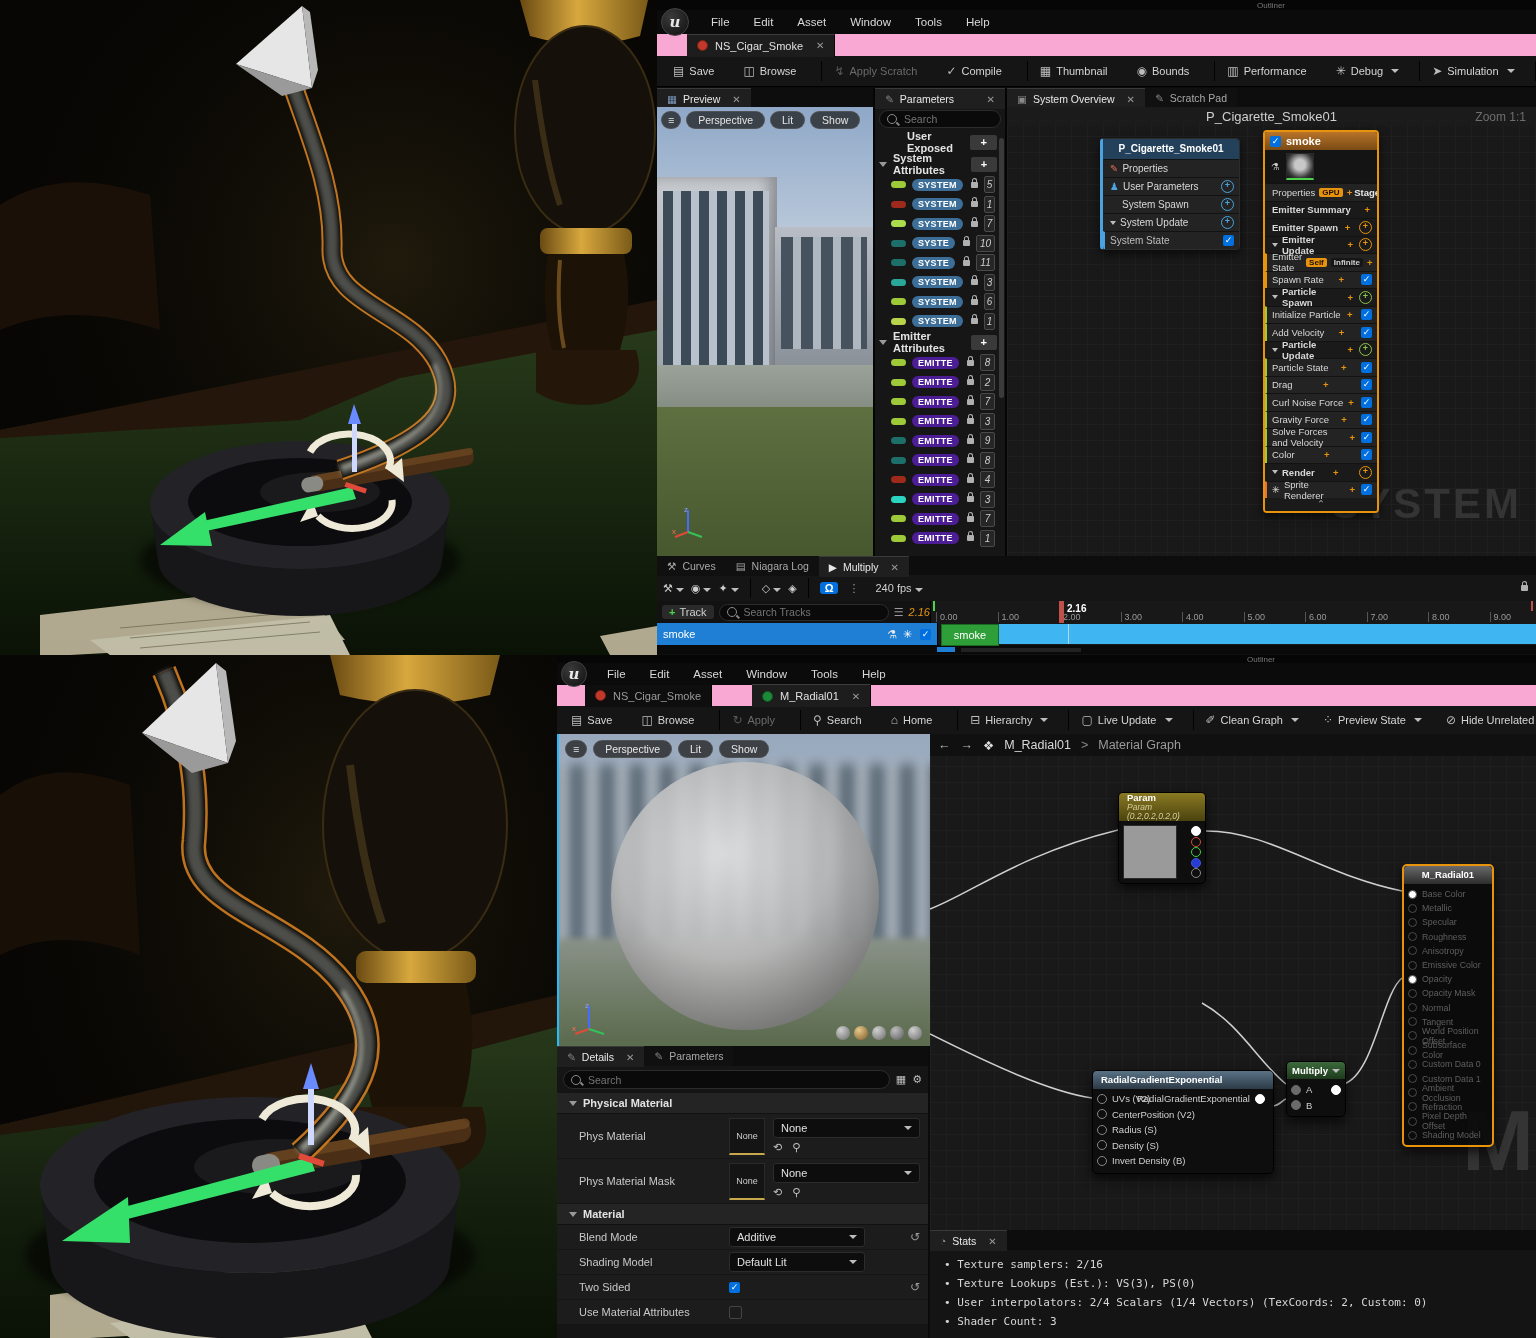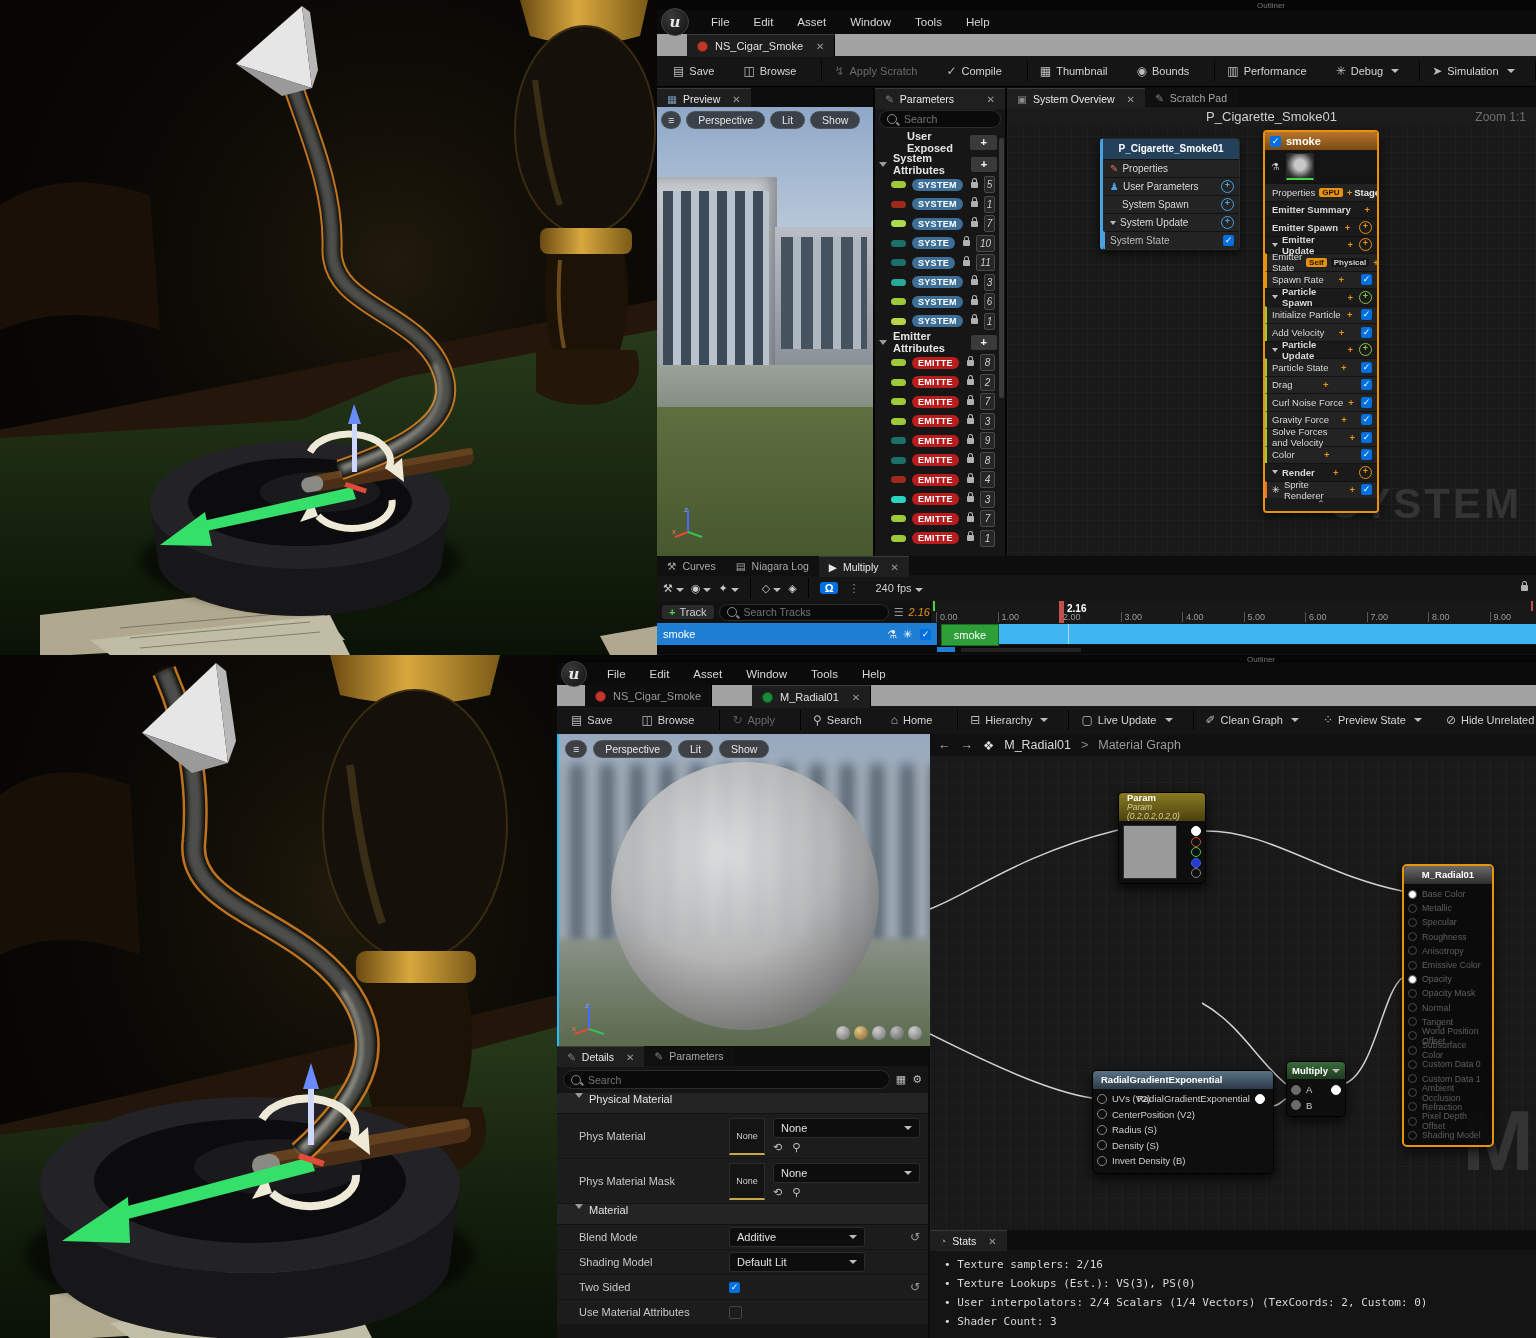--- a/index.html
+++ b/index.html
@@ -6,21 +6,21 @@
   #root{position:relative;width:1536px;height:1338px;background:#000;overflow:hidden;
         font-family:"Liberation Sans","DejaVu Sans",sans-serif;color:#cfcfcf;font-size:11px;}
   .abs{position:absolute;}
   
   .strip{background:#060606;color:#9a9a9a;font-size:10px;display:flex;align-items:center;}
   .menubar{background:#0b0b0b;display:flex;align-items:center;gap:0;}
   .menu-item{padding:0 12px;color:#d8d8d8;font-size:11.5px;height:100%;display:flex;align-items:center;cursor:default;}
   .logo{width:26px;height:26px;border-radius:50%;background:radial-gradient(circle at 35% 30%,#3a3a3a,#101010);
         border:1px solid #444;color:#e8e8e8;display:flex;align-items:center;justify-content:center;
         font-family:"DejaVu Serif",serif;font-style:italic;font-weight:bold;font-size:15px;}
-  .tabrow{background:#a3a3a3;display:flex;align-items:flex-start;}
+  .tabrow{background:#f9a8d4;display:flex;align-items:center;}
   .tab{background:#1d1d1d;border-top:1px solid #3d3d3d;border-right:1px solid #000;height:22px;display:flex;
        align-items:center;gap:7px;padding:0 10px;font-size:11px;color:#e0e0e0;}
   .tab.inactive{background:#0e0e0e;border-top:none;color:#9a9a9a;}
   .dot{width:9px;height:9px;border-radius:50%;display:inline-block;}
   .xbtn{color:#9a9a9a;font-size:10px;margin-left:6px;}
   .toolbar{background:#151515;display:flex;align-items:center;border-bottom:1px solid #000;}
   .toolbtn{display:flex;align-items:center;gap:5px;padding:0 8px;height:26px;color:#d5d5d5;white-space:nowrap;}
   .toolbtn .ticon{font-size:12px;color:#bdbdbd;}
   .toolbtn.dim{color:#6a6a6a;} .toolbtn.dim .ticon{color:#5a5a5a;}
   .tb-div{width:1px;height:20px;background:#020202;margin:0 4px;}
@@ -33,21 +33,21 @@
   .searchbox{background:#0a0a0a;border:1px solid #2c2c2c;border-radius:10px;display:flex;align-items:center;
              gap:5px;padding:0 7px;color:#6f6f6f;}
   .searchbox input{background:transparent;border:none;outline:none;color:#bdbdbd;font-size:10.5px;width:100%;}
   .mag{width:8px;height:8px;border:1.5px solid #8a8a8a;border-radius:50%;position:relative;flex:none;}
   .mag::after{content:"";position:absolute;width:4px;height:1.5px;background:#8a8a8a;transform:rotate(45deg);
               right:-4px;bottom:-1px;}
   
   .prow{display:flex;align-items:center;height:19.5px;padding-left:16px;gap:6px;}
   .pdot{width:15px;height:7px;border-radius:4px;flex:none;}
   .pill{font-size:9px;font-weight:bold;color:#fff;padding:1px 6px;border-radius:8px;background:#3c6e97;letter-spacing:.3px;}
-  .pill.em{background:#b91c1c;border-radius:6px;}
+  .pill.em{background:#4c1d95;border-radius:6px;}
   .lock{width:7px;height:6px;background:#b0b0b0;border-radius:1px;position:relative;margin-left:2px;flex:none;}
   .lock::before{content:"";position:absolute;top:-4px;left:1px;width:3px;height:4px;border:1.5px solid #b0b0b0;
                 border-bottom:none;border-radius:3px 3px 0 0;}
   .cnt{margin-left:auto;margin-right:10px;width:36px;height:15px;background:#262626;border:1px solid #4a4a4a;
        border-radius:2px;color:#cfcfcf;font-style:italic;font-size:10px;display:flex;align-items:center;justify-content:center;}
   .grouphead{display:flex;align-items:center;height:22px;font-weight:bold;color:#e3e3e3;gap:6px;padding-left:4px;}
   .plusbox{margin-left:auto;margin-right:8px;width:34px;height:15px;background:#3a3a3a;border-radius:2px;color:#fff;
            display:flex;align-items:center;justify-content:center;font-weight:bold;}
   .tri{width:0;height:0;border-left:4px solid transparent;border-right:4px solid transparent;border-top:5px solid #9a9a9a;}
   
@@ -76,22 +76,22 @@
   .mnode{position:absolute;background:rgba(14,14,14,.95);border:1px solid #000;border-radius:5px;
          box-shadow:0 5px 12px rgba(0,0,0,.7);font-size:9.5px;}
   .mhead{height:18px;border-radius:4px 4px 0 0;display:flex;flex-direction:column;justify-content:center;
          padding:2px 8px;color:#fff;font-weight:bold;line-height:1.05;}
   .msub{font-weight:normal;font-style:italic;font-size:8.5px;color:#e8d8d8;}
   .pin{width:8px;height:8px;border-radius:50%;border:1.5px solid #888;flex:none;background:transparent;}
   .pin.fill{background:#fff;border-color:#fff;}
   .pinrow{display:flex;align-items:center;gap:5px;height:15.5px;color:#d0d0d0;padding:0 4px;}
   .pinrow.dim{color:#5f5f5f;} .pinrow.dim .pin{border-color:#4a4a4a;}
   
-  .sechead{display:flex;gap:6px;background:#242424;height:20px;padding-left:18px;
-           font-weight:normal;color:#e3e3e3;border-bottom:1px solid #111;}
+  .sechead{display:flex;align-items:center;gap:6px;background:#242424;height:20px;padding-left:12px;
+           font-weight:bold;color:#e3e3e3;border-bottom:1px solid #111;}
   .drow{display:flex;align-items:center;border-bottom:1px solid #151515;background:#1c1c1c;}
   .dlabel{width:150px;padding-left:22px;color:#c8c8c8;flex:none;}
   .dd{background:#0d0d0d;border:1px solid #2c2c2c;border-radius:3px;height:18px;display:flex;align-items:center;
       padding:0 7px;color:#e0e0e0;justify-content:space-between;}
   .thumb{width:34px;height:34px;background:#141414;border:1px solid #2a2a2a;border-bottom:2px solid #c8a84b;
          color:#cfcfcf;font-size:9px;display:flex;align-items:center;justify-content:center;flex:none;}
   .reset{margin-left:auto;margin-right:8px;color:#9a9a9a;font-size:12px;visibility:hidden;}
   .drow.has-reset .reset{visibility:visible;}
   .viewpill{background:rgba(30,30,30,.75);border:1px solid rgba(90,90,90,.7);border-radius:11px;color:#e6e6e6;
             padding:2px 11px;font-size:10.5px;display:flex;align-items:center;gap:5px;}
@@ -707,21 +707,21 @@
                   <span></span>
                 </span>
                 <span class="pluscirc show" style="">+</span>
 
               </div>
 
               <div class="nrow" style="height: 16.5px; border-left-color: rgb(232, 147, 12);">
 
                 <span>Emitter State</span>
                 <span class="badge gold">Self</span>
-                <span class="badge">Physical</span>
+                <span class="badge">Infinite</span>
 
                 <span class="stage">
                   <span style="color:#e8930c">+</span>
                   <span></span>
                 </span>
 
                 <span class="chk show" style=""></span>
               </div>
 
               <div class="nrow" style="height: 16.5px; border-left-color: rgb(232, 147, 12);">

